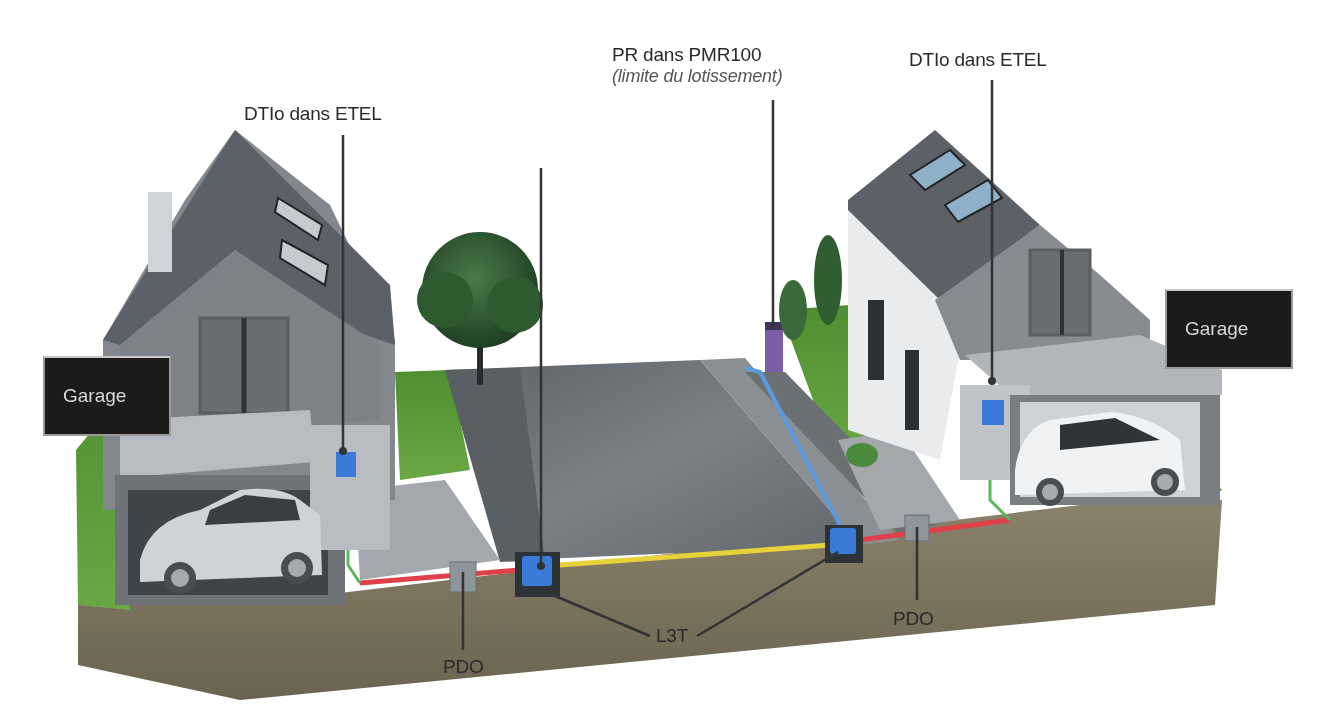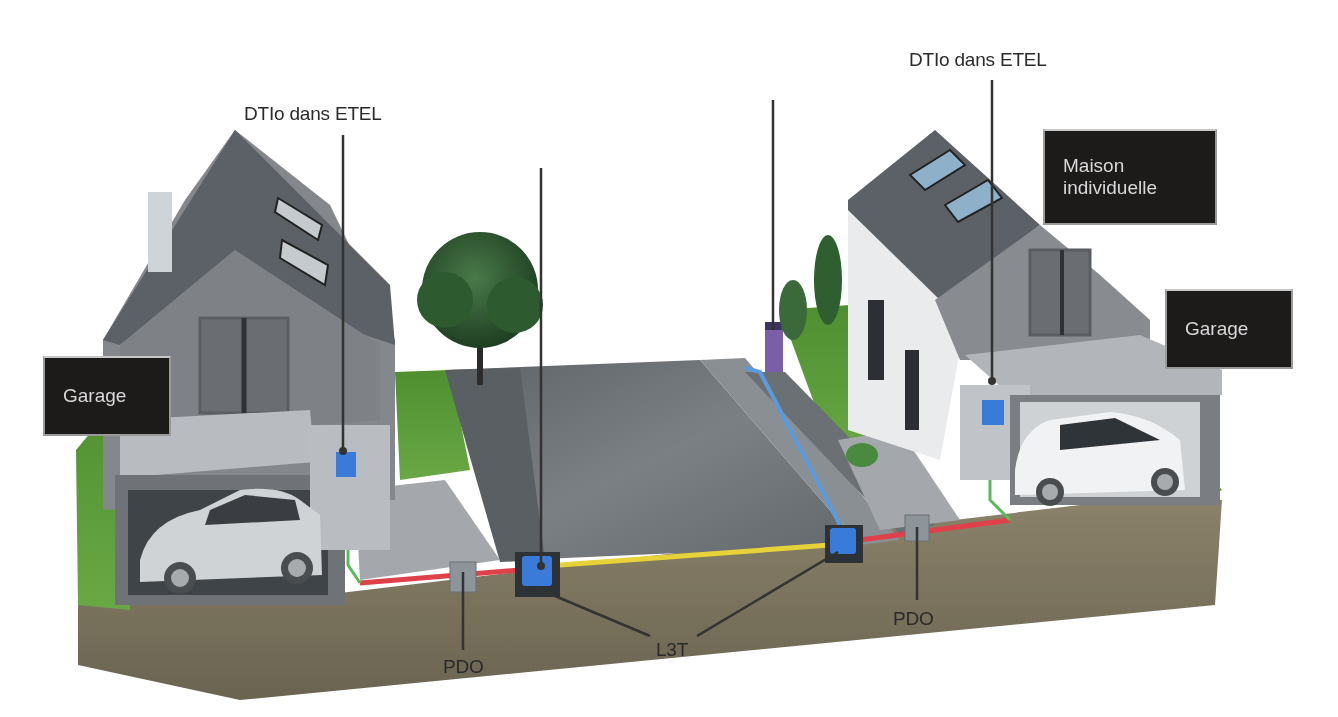--- a/index.html
+++ b/index.html
@@ -155,22 +155,25 @@
       <line x1="773" y1="100" x2="773" y2="330"></line>
       <line x1="992" y1="80" x2="992" y2="380"></line>
       <circle cx="992" cy="381" r="4" fill="#333" stroke="none"></circle>
       <line x1="463" y1="572" x2="463" y2="650"></line>
       <line x1="917" y1="527" x2="917" y2="600"></line>
       <line x1="536" y1="588" x2="650" y2="636"></line>
       <line x1="838" y1="552" x2="697" y2="636"></line>
     </g>
   </svg>
 
+  <div class="label" style="left:612px;top:44px;">
+    <span>PR dans PMR100</span>
+    <span class="sub">(limite du lotissement)</span>
+  </div>
   <div class="label" style="left:909px;top:49px;">DTIo dans ETEL</div>
   <div class="label" style="left:244px;top:103px;">DTIo dans ETEL</div>
   <div class="label" style="left:443px;top:656px;">PDO</div>
   <div class="label" style="left:893px;top:608px;">PDO</div>
-  <div class="label" style="left:656px;top:625px;margin-top:14px;">L3T</div>
+  <div class="label" style="left:656px;top:625px;">L3T</div>
 
   <div class="tag" style="left:43px;top:356px;width:128px;height:80px;">Garage</div>
-  <div class="tag" style="left:1043px;top:129px;width:174px;height:96px;white-space:normal;">Maison individuelle</div>
   <div class="tag" style="left:1165px;top:289px;width:128px;height:80px;">Garage</div>
 </div>
 
 </body></html>

